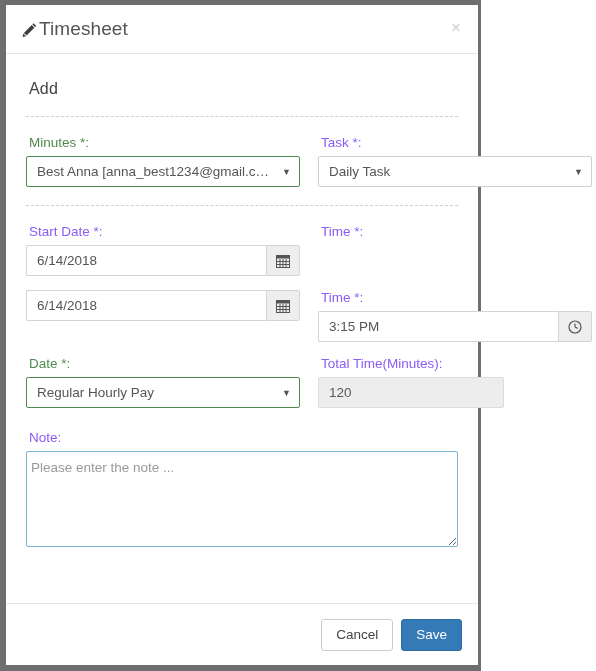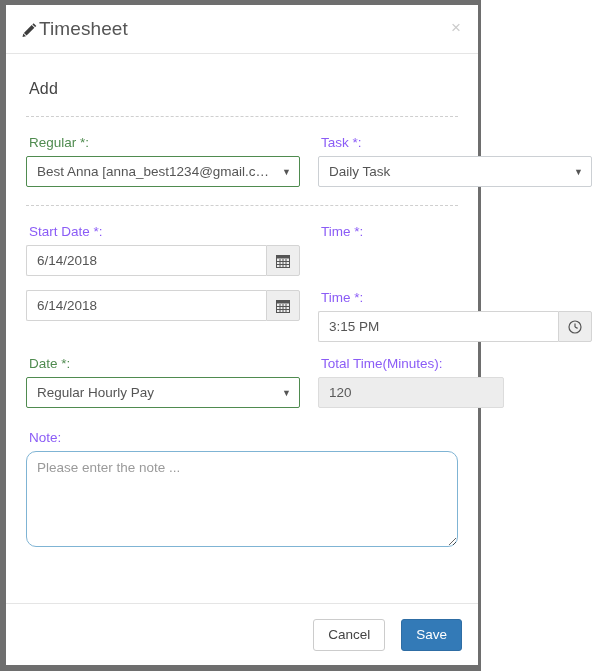--- a/index.html
+++ b/index.html
@@ -194,42 +194,42 @@
     border-radius: 2px;
     color: #5a5a5a;
   }
 
   
   .note-block { margin-top: 22px; }
   textarea.note-area {
     display: block;
     width: 100%;
     height: 96px;
-    padding: 7px 10px;
+    padding: 7px 4px;
     font-size: 13.5px;
     color: #555555;
     font-family: "Liberation Sans", sans-serif;
     border: 1px solid #7fb4d4;
-    border-radius: 10px;
+    border-radius: 2px;
     outline: none;
     resize: vertical;
     background: #ffffff;
     line-height: 1.4;
   }
   textarea.note-area::placeholder { color: #9a9a9a; opacity: 1; }
 
   
   .modal-footer {
     flex: 0 0 62px;
     border-top: 1px solid #e5e5e5;
     display: flex;
     align-items: center;
     justify-content: flex-end;
     padding: 4px 16px;
-    gap: 16px;
+    gap: 8px;
   }
   .btn {
     font-family: "Liberation Sans", sans-serif;
     font-size: 13.5px;
     height: 32px;
     padding: 0 14px;
     border-radius: 3px;
     cursor: pointer;
     line-height: 30px;
   }
@@ -266,21 +266,21 @@
       <button class="close-btn">×</button>
     </div>
 
     <div class="modal-body">
 
       <div class="form-heading">Add</div>
       <hr class="divider">
 
       <div class="row">
         <div class="col">
-          <label class="field-label green">Regular *:</label>
+          <label class="field-label green">Minutes *:</label>
           <div class="select-wrap">
             <select class="form-select green-border">
               <option>Best Anna [anna_best1234@gmail.com]</option>
             </select>
             <span class="select-arrow">▼</span>
           </div>
         </div>
         <div class="col right">
           <label class="field-label">Task *:</label>
           <div class="select-wrap">

